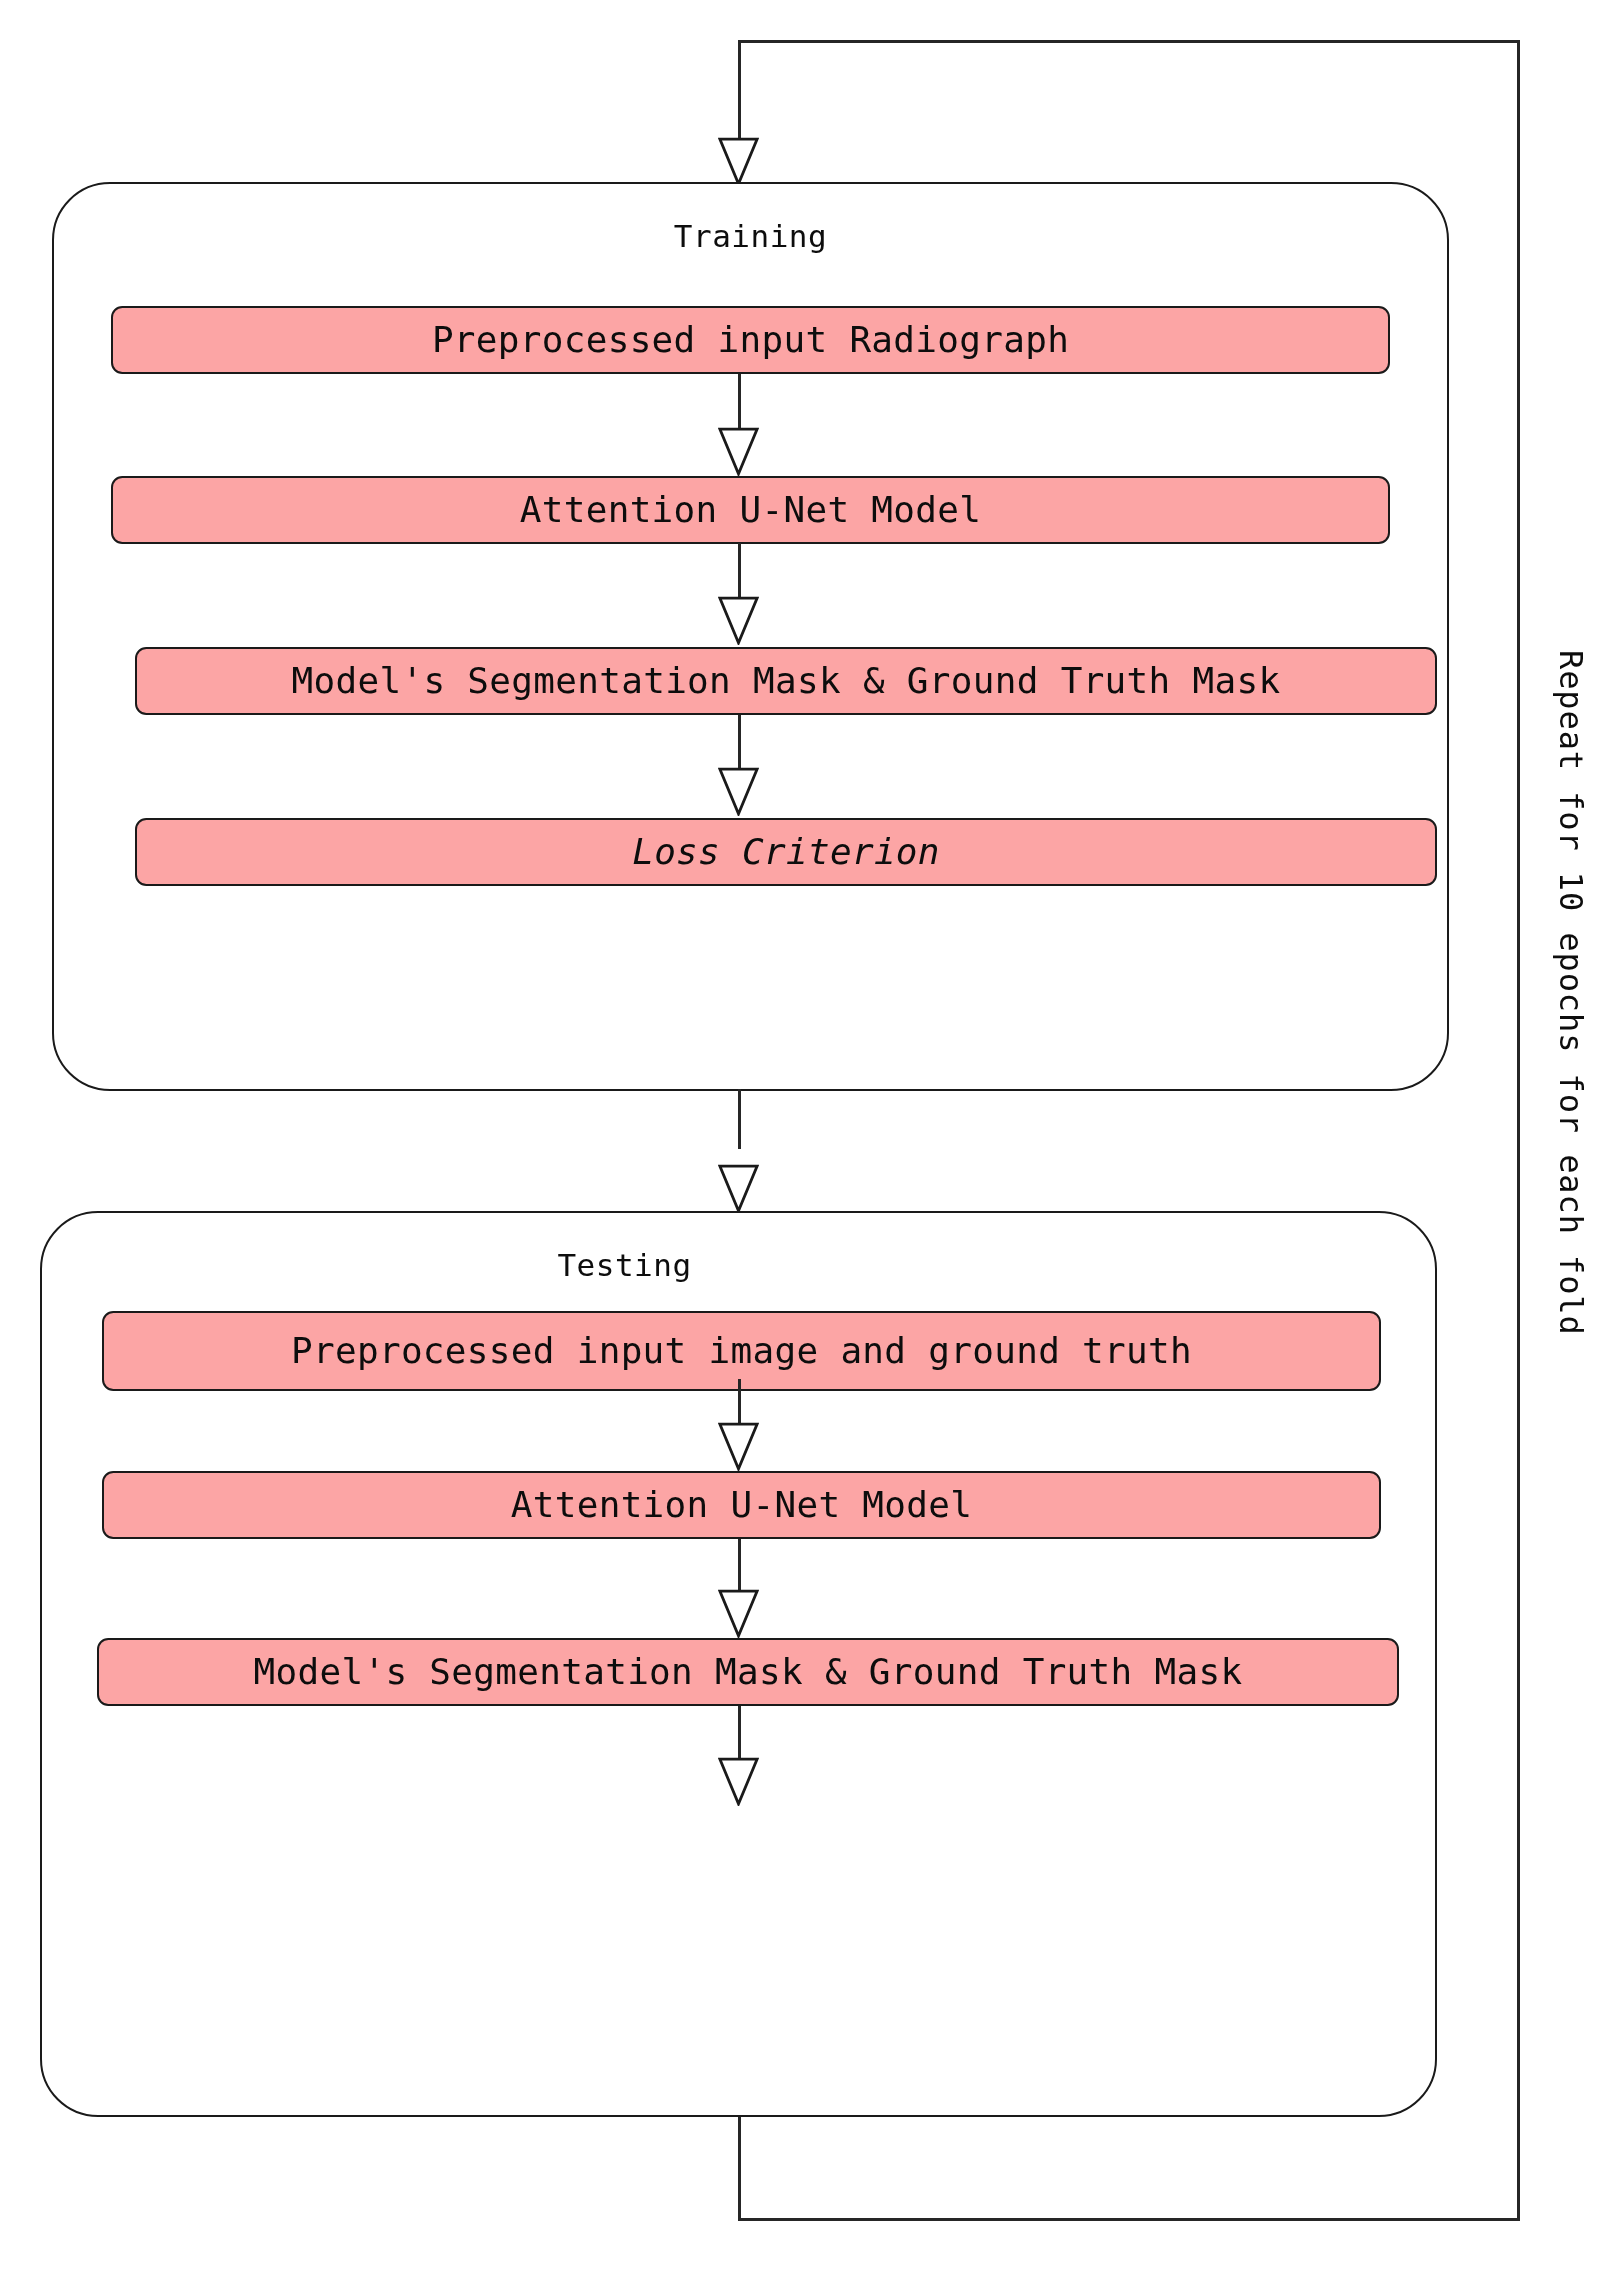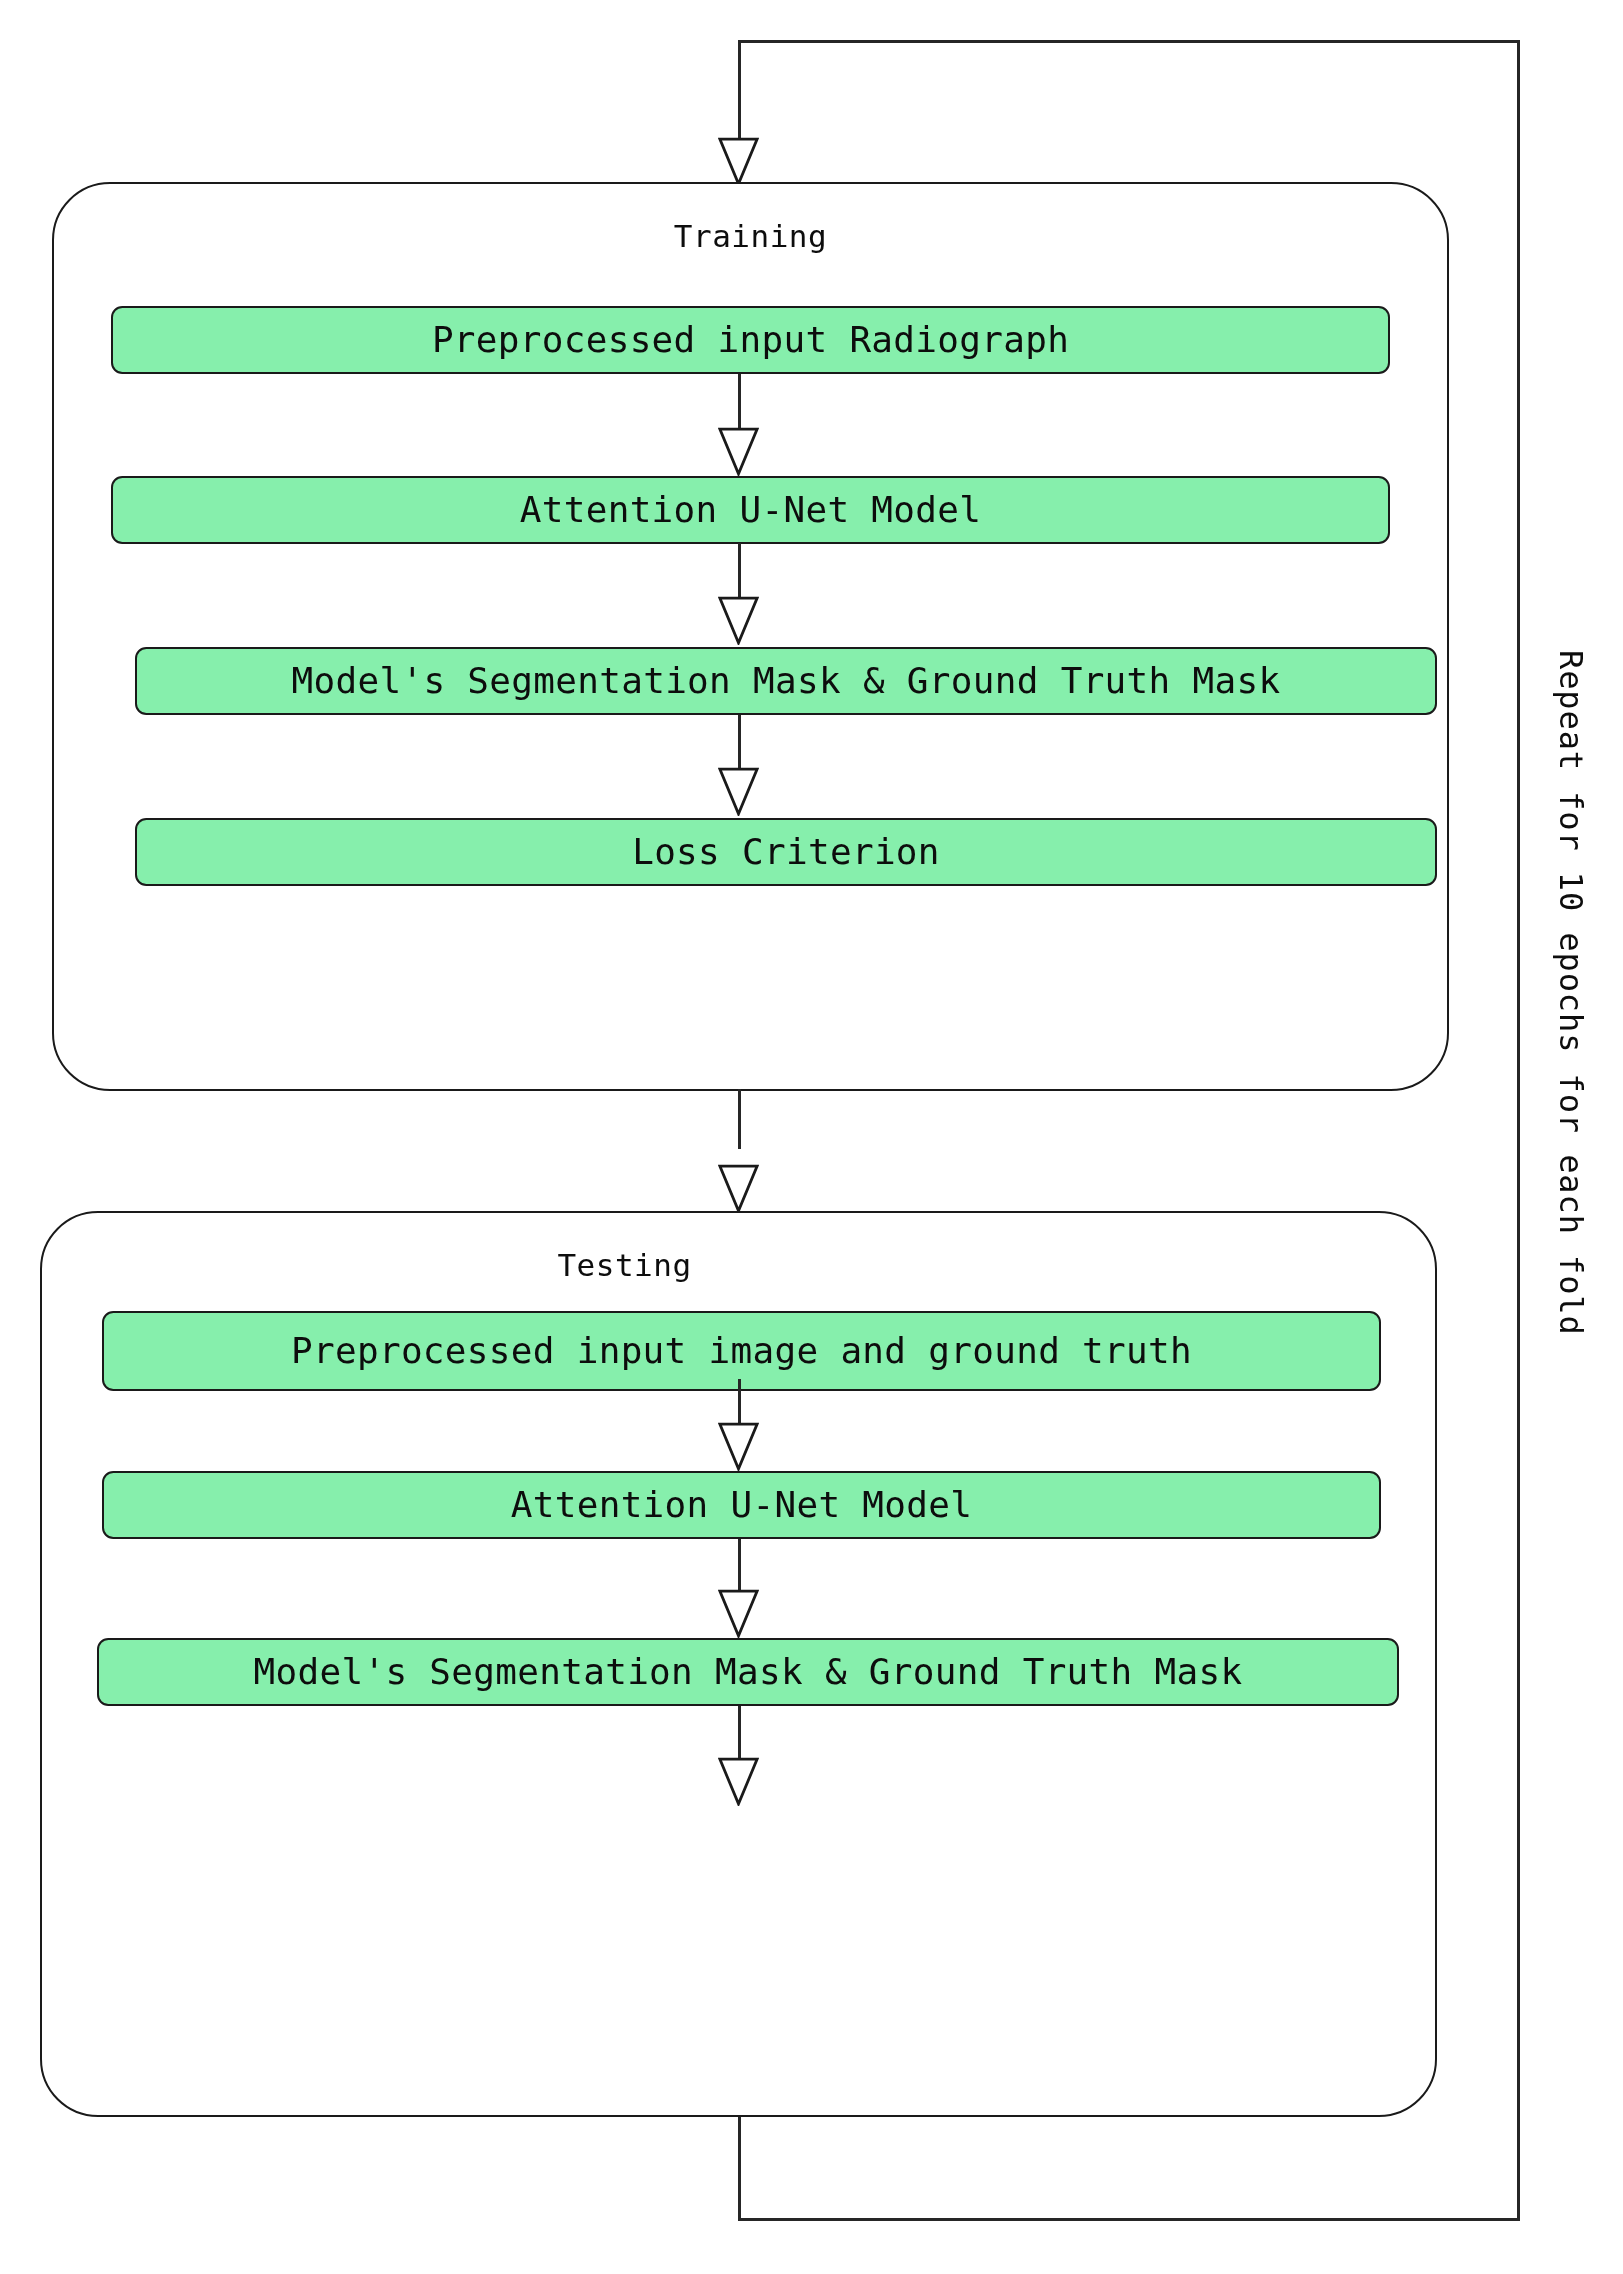--- a/index.html
+++ b/index.html
@@ -34,21 +34,21 @@
     font-size: 31px;
     color: #0d0d0d;
     letter-spacing: 0.5px;
     white-space: nowrap;
   }
   
   .node {
     position: absolute;
     border: 2.8px solid #1a1a1a;
     border-radius: 11.3px;
-    background: #86efac;
+    background: #fca5a5;
     box-sizing: border-box;
     display: flex;
     align-items: center;
     justify-content: center;
   }
   .node-label {
     font-size: 36px;
     color: #0d0d0d;
     white-space: nowrap;
     letter-spacing: 0.3px;
@@ -132,21 +132,21 @@
   <div class="node" style="left:135px; top:647px; width:1302px; height:68px;">
     <span class="node-label">Model's Segmentation Mask &amp; Ground Truth Mask</span>
   </div>
   <div class="vline" style="left:738px; top:715px; height:56px;"></div>
   <span class="arrowhead" style="left:718px; top:767px;">
     <svg width="41" height="49" viewBox="0 0 44 52">
       <polygon points="2,2 42,2 22,50" fill="#ffffff" stroke="#1a1a1a" stroke-width="3"></polygon>
     </svg>
   </span>
 
-  <div class="node" style="left:135px; top:818px; width:1302px; height:68px;">
+  <div class="node" style="left:135px; top:818px; width:1302px; height:68px;font-style:italic;">
     <span class="node-label">Loss Criterion</span>
   </div>
 
   <div class="vline" style="left:738px; top:1089px; height:60px;"></div>
   <span class="arrowhead" style="left:718px; top:1164px;">
     <svg width="41" height="49" viewBox="0 0 44 52">
       <polygon points="2,2 42,2 22,50" fill="#ffffff" stroke="#1a1a1a" stroke-width="3"></polygon>
     </svg>
   </span>
 

